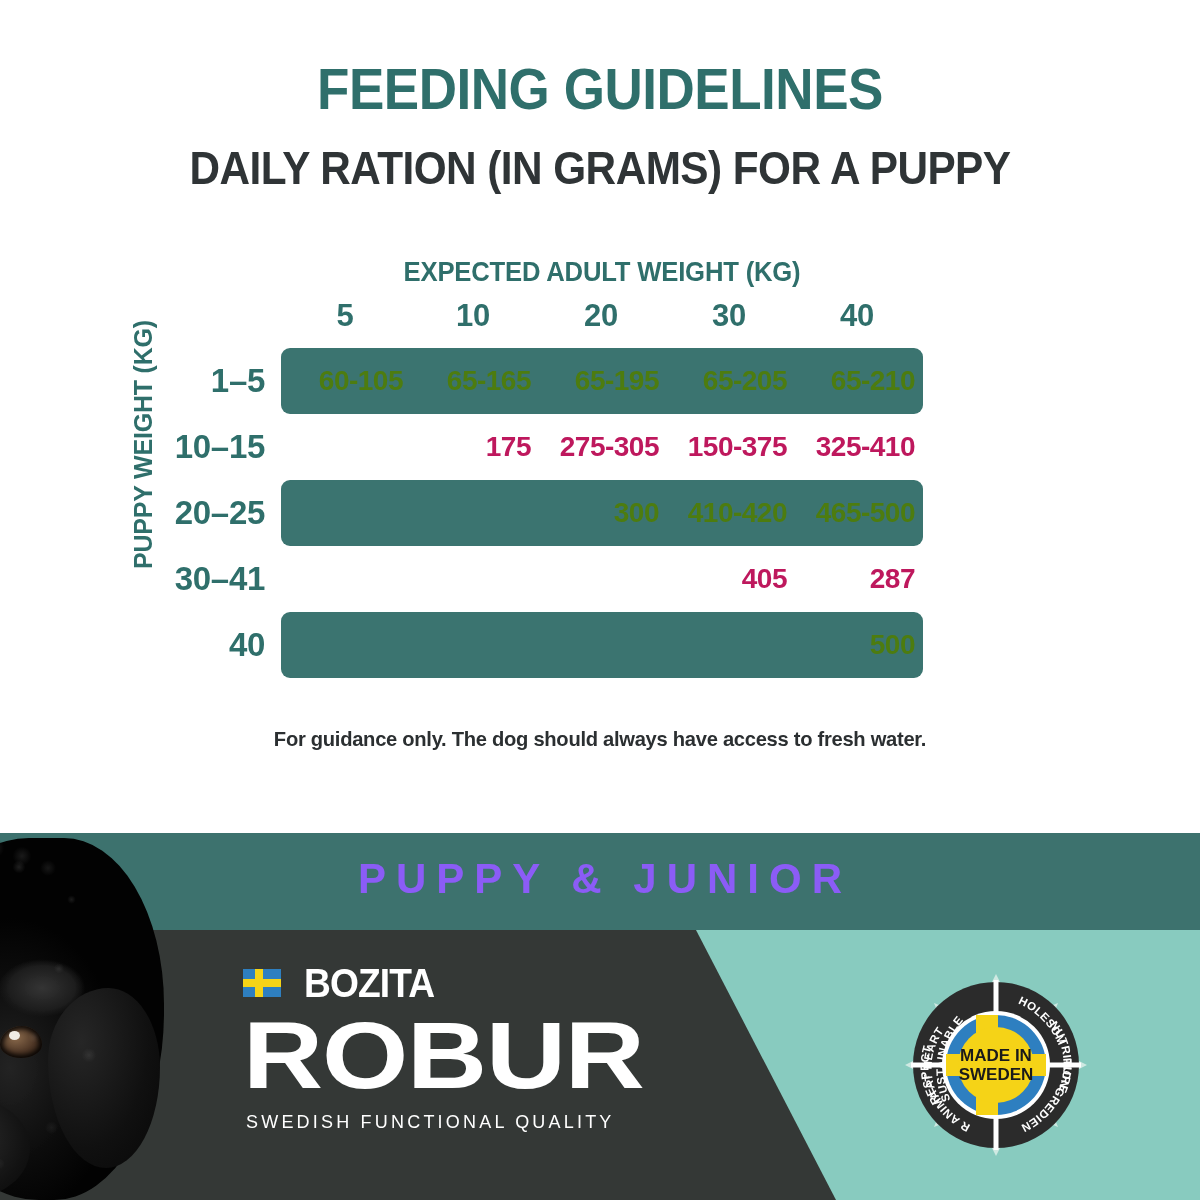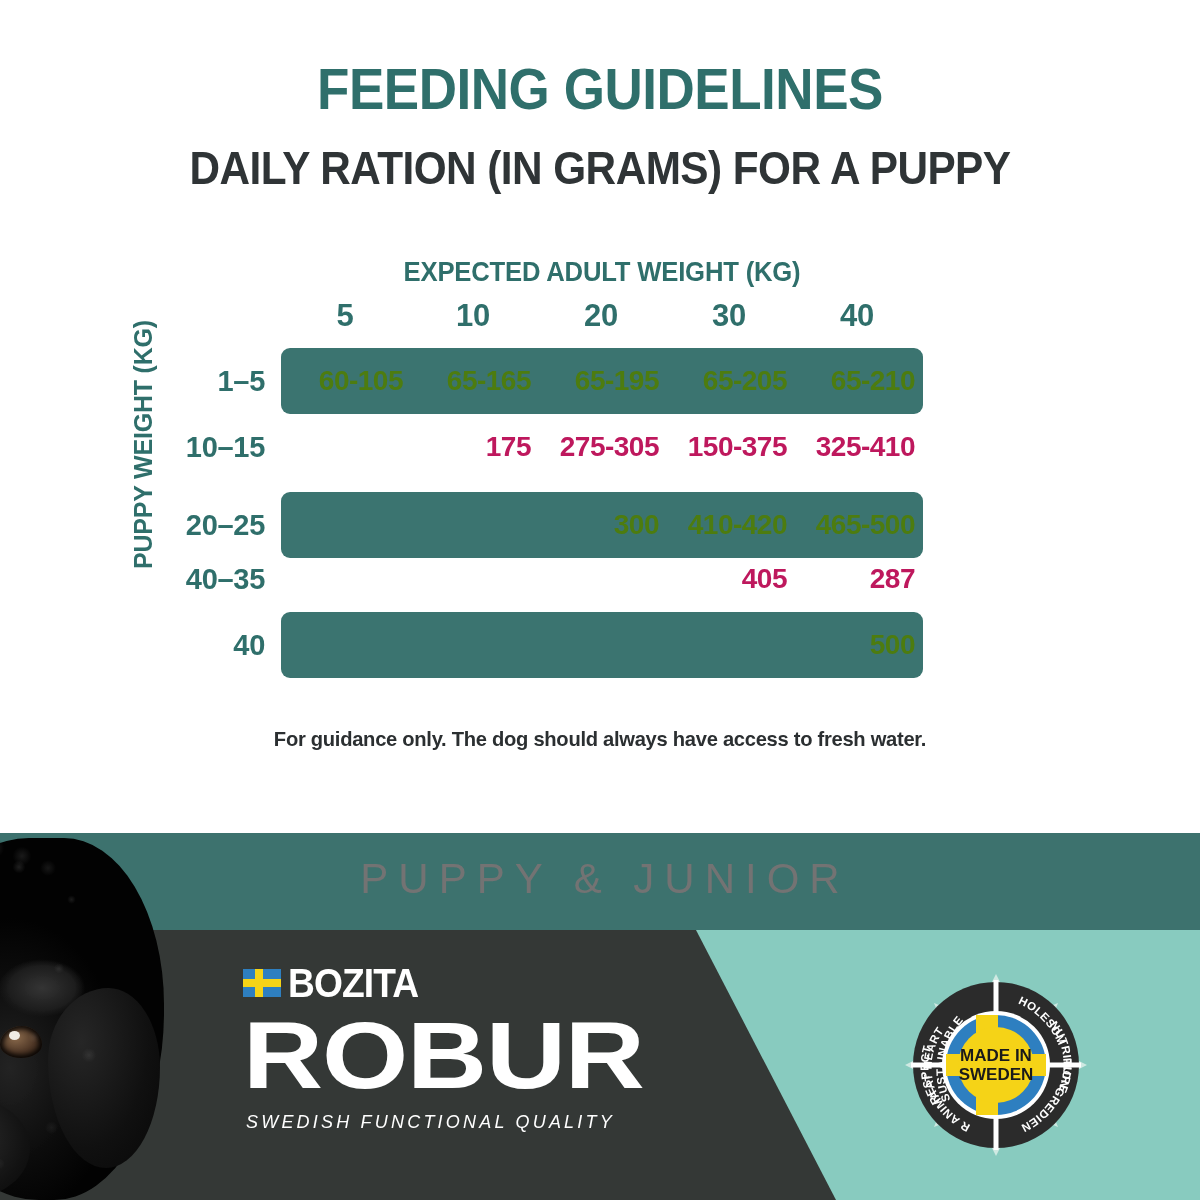--- a/index.html
+++ b/index.html
@@ -55,21 +55,21 @@
   .row{position:relative;height:66px;margin-bottom:0;}
 
   .band{
     position:absolute;left:281px;width:642px;height:66px;
     background:#3b7470;border-radius:9px;
   }
 
   .rlabel{
     position:absolute;left:155px;width:110px;height:66px;
     display:flex;align-items:center;justify-content:flex-end;
-    font-size:29px;font-weight:bold;color:#2f6f6b;
+    font-size:33px;font-weight:bold;color:#2f6f6b;
     letter-spacing:-0.3px;
   }
 
   .hdrrow{position:absolute;top:294px;left:0;width:1200px;height:44px;}
   .hdrcell{
     position:absolute;height:44px;width:128px;
     display:flex;align-items:center;justify-content:center;
     font-size:31px;font-weight:bold;color:#2f6f6b;letter-spacing:-0.3px;
   }
 
@@ -89,60 +89,60 @@
     white-space:nowrap;
   }
 
   
   .banner{
     position:absolute;left:0;top:833px;width:1200px;height:97px;
     background:#3d726e;
   }
   .banner-text{
     position:absolute;left:0;top:855px;width:1200px;text-align:center;
-    font-size:42px;font-weight:normal;color:#737373;
+    font-size:42px;font-weight:bold;color:#8b5cf6;
     letter-spacing:10px;
     text-indent:10px;
     white-space:nowrap;
   }
 
   
   .mint{
     position:absolute;left:0;top:930px;width:1200px;height:270px;
     background:#88cbbf;
   }
   .darkpanel{
     position:absolute;left:0;top:930px;width:1200px;height:270px;
     background:#343836;
     clip-path:polygon(0 0, 696px 0, 836px 270px, 0 270px);
   }
 
   
   .logo{position:absolute;left:243px;top:962px;width:420px;}
-  .logo-top{display:flex;align-items:center;height:42px;}
+  .logo-top{display:flex;align-items:center;height:42px;gap:16px;}
   .flag{
     width:38px;height:28px;position:relative;background:#2e7fc0;
     flex:0 0 auto;margin-right:7px;
   }
   .flag .vbar{position:absolute;left:12px;top:0;width:8px;height:28px;background:#f5d317;}
   .flag .hbar{position:absolute;left:0;top:10px;width:38px;height:8px;background:#f5d317;}
   .brand{
     font-size:40px;font-weight:bold;color:#ffffff;letter-spacing:-1px;
     transform:scaleX(0.93);transform-origin:left center;
     line-height:40px;white-space:nowrap;
   }
   .robur{
     font-size:94px;font-weight:bold;color:#ffffff;letter-spacing:-1px;
     line-height:96px;margin-top:4px;
     transform:scaleX(1.18);transform-origin:left center;
     white-space:nowrap;
   }
   .tagline{
     font-size:18px;color:#ffffff;letter-spacing:3.2px;
-    margin-top:8px;margin-left:3px;white-space:nowrap;font-style:italic;
+    margin-top:8px;margin-left:3px;white-space:nowrap;
   }
 
   
   .badge{position:absolute;left:903px;top:972px;width:186px;height:186px;}
   .badge svg{display:block;}
 
   
   .dog{
     position:absolute;left:-40px;top:812px;width:250px;height:388px;
     overflow:hidden;
@@ -238,32 +238,32 @@
 
       <div class="row" style="top:62px;">
         <div class="rlabel">10–15</div>
         <div class="cell off" style="left:281px;"></div>
         <div class="cell off" style="left:409px;">175</div>
         <div class="cell off" style="left:537px;">275-305</div>
         <div class="cell off" style="left:665px;">150-375</div>
         <div class="cell off" style="left:793px;">325-410</div>
       </div>
 
-      <div class="row" style="top:74px;">
+      <div class="row" style="top:62px;">
         <div class="band"></div>
         <div class="rlabel">20–25</div>
         <div class="cell on" style="left:281px;"></div>
         <div class="cell on" style="left:409px;"></div>
         <div class="cell on" style="left:537px;">300</div>
         <div class="cell on" style="left:665px;">410-420</div>
         <div class="cell on" style="left:793px;">465-500</div>
       </div>
 
       <div class="row" style="top:62px;">
-        <div class="rlabel">40–35</div>
+        <div class="rlabel">30–41</div>
         <div class="cell off" style="left:281px;"></div>
         <div class="cell off" style="left:409px;"></div>
         <div class="cell off" style="left:537px;"></div>
         <div class="cell off" style="left:665px;">405</div>
         <div class="cell off" style="left:793px;">287</div>
       </div>
 
       <div class="row" style="top:62px;">
         <div class="band"></div>
         <div class="rlabel">40</div>

